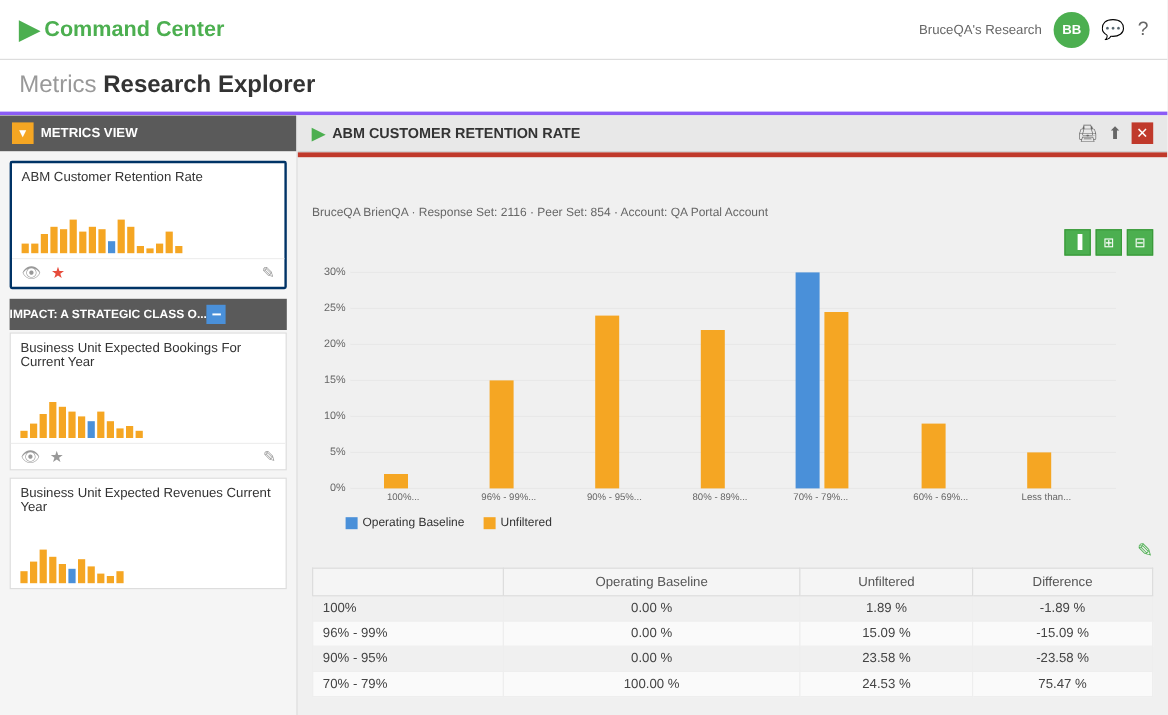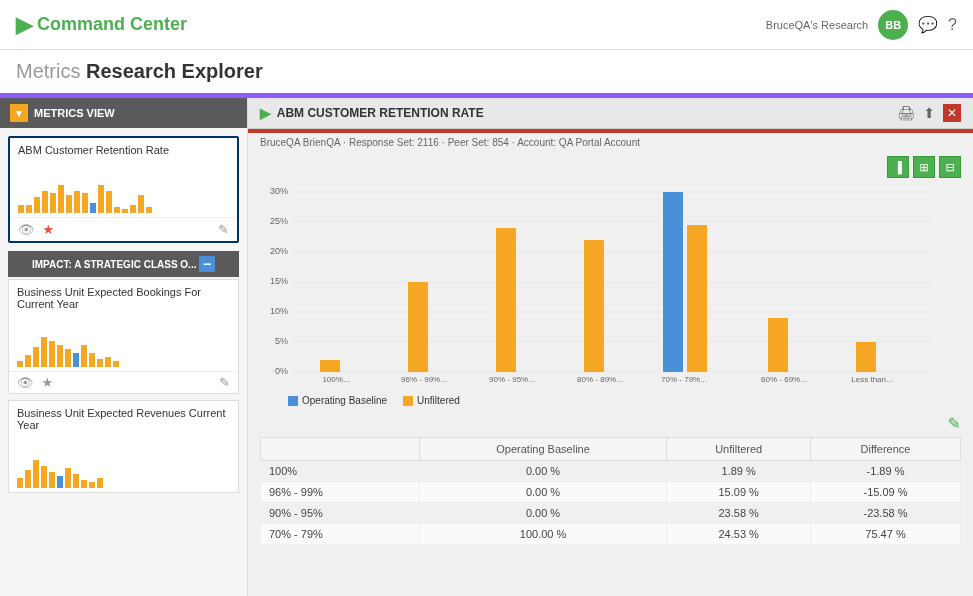--- a/index.html
+++ b/index.html
@@ -63,21 +63,21 @@
       border: none;
       cursor: pointer;
       font-size: 16px;
       color: #666;
     }
 
     
     .page-title-bar {
       background: white;
       padding: 10px 16px;
-      border-bottom: 5px solid #8b5cf6;
+      border-bottom: 3px solid #8b5cf6;
     }
     .page-title-bar h1 {
       font-size: 20px;
       font-weight: normal;
       color: #333;
     }
     .page-title-bar h1 span.light { font-weight: normal; color: #999; }
     .page-title-bar h1 span.bold { font-weight: bold; color: #333; }
 
     
@@ -162,27 +162,26 @@
       cursor: pointer;
     }
 
     
     .impact-section {
       margin: 0 8px 8px 8px;
     }
     .impact-header {
       background: #5a5a5a;
       color: white;
-      padding: 5px 24px;
+      padding: 5px 0;
       font-size: 10px;
       font-weight: bold;
       text-transform: uppercase;
       display: flex;
       align-items: center;
-      justify-content: space-between;
     }
     .impact-minus {
       background: #4a90d9;
       color: white;
       width: 16px;
       height: 16px;
       display: flex;
       align-items: center;
       justify-content: center;
       font-size: 14px;
@@ -264,20 +263,21 @@
 
     .red-bar {
       height: 4px;
       background: #c0392b;
     }
 
     .chart-info {
       padding: 4px 12px;
       font-size: 10px;
       color: #666;
+      margin-top: 37px;
     }
 
     .chart-container {
       padding: 8px 12px 4px;
       flex: 0 0 auto;
       position: relative;
     }
 
     
     .chart-type-icons {

